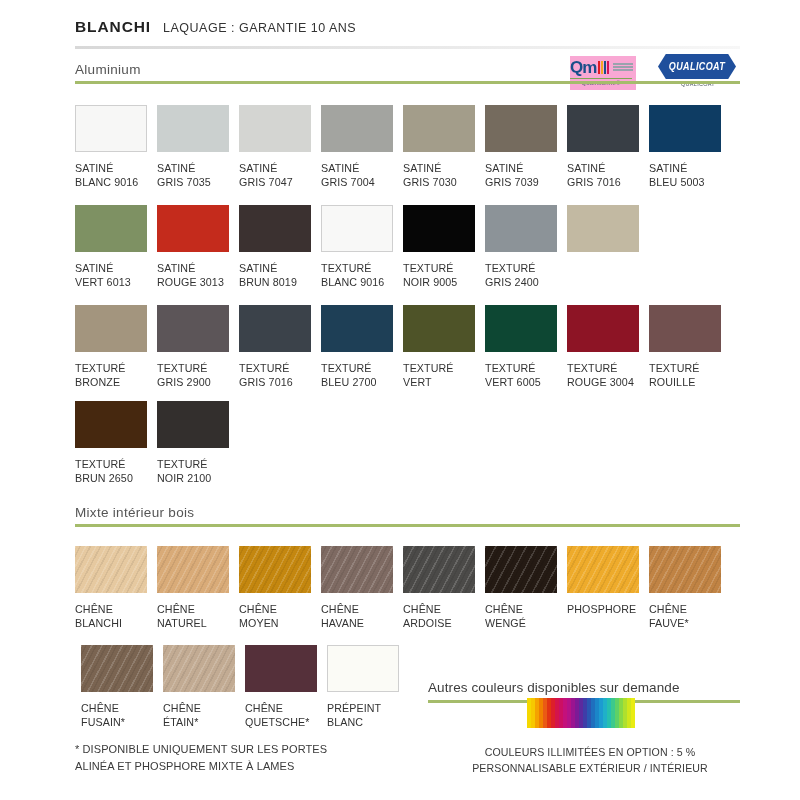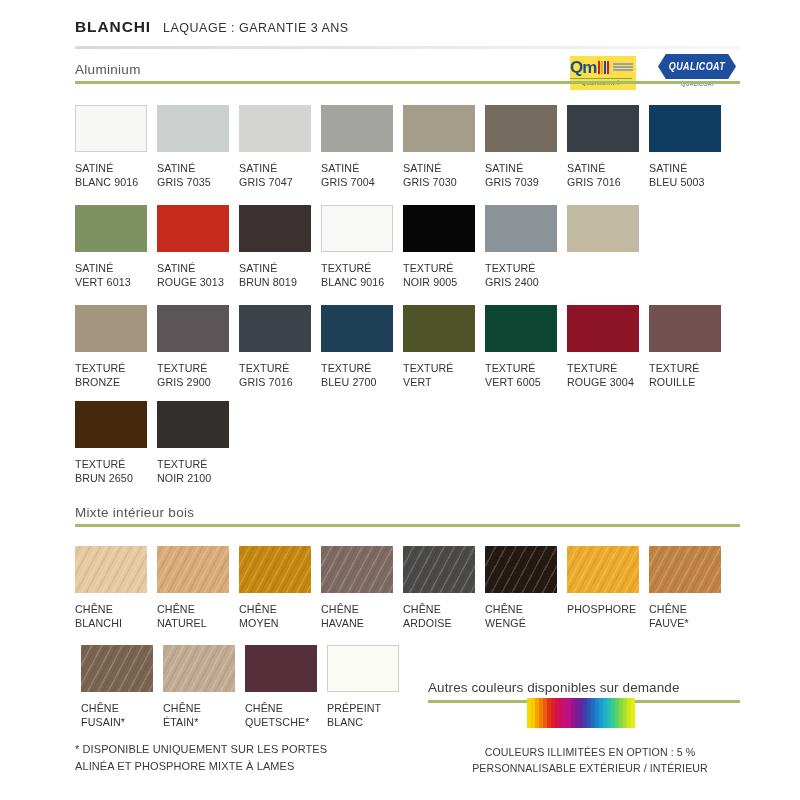--- a/index.html
+++ b/index.html
@@ -54,21 +54,21 @@
     position: absolute;
     right: 62px;
     top: 54px;
     display: flex;
     align-items: flex-end;
     gap: 22px;
   }
   .logo-qm {
     width: 66px;
     height: 34px;
-    background: #fde047;
+    background: #f9a8d4;
     position: relative;
   }
   .logo-qm .qm-top {
     display: flex;
     align-items: center;
     gap: 2px;
     height: 22px;
   }
   .logo-qm .qm-letters {
     font-family: "Liberation Sans", sans-serif;
@@ -246,21 +246,21 @@
     letter-spacing: 0.1px;
     white-space: pre-line;
   }
 </style>
 </head>
 <body>
 
 <div class="header">
   <div class="title-line">
     <span class="title-main">BLANCHI</span>
-    <span class="title-sub">LAQUAGE : GARANTIE 3 ANS</span>
+    <span class="title-sub">LAQUAGE : GARANTIE 10 ANS</span>
   </div>
 </div>
 <div class="header-rule"></div>
 
 <div class="logos">
   <div class="logo-qm">
     <div class="qm-top">
       <span class="qm-letters">Qm</span>
       <span class="qm-bars">
         <i style="background:#e01b24"></i>

